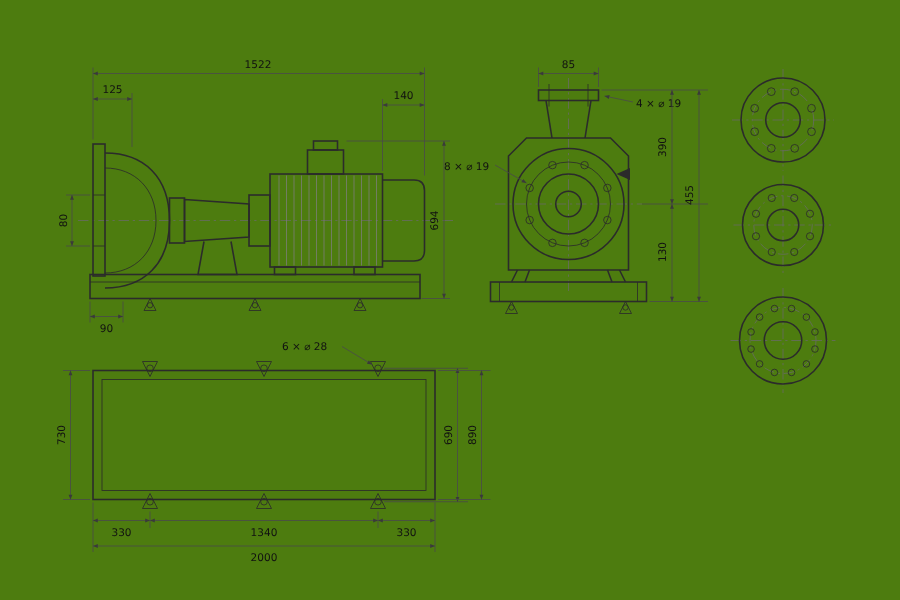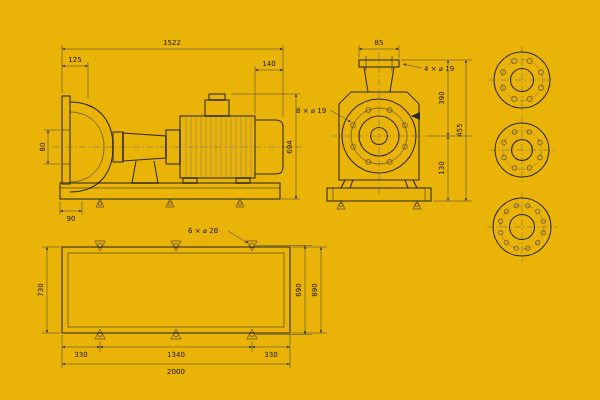--- a/index.html
+++ b/index.html
@@ -1,16 +1,16 @@
 <!DOCTYPE html>
 <html><head>
 <meta charset="utf-8">
 <style>
   html,body{margin:0;padding:0;background:#fff;}
-  #page{width:600px;height:400px;background:#eab308;position:relative;overflow:hidden;font-family:"DejaVu Sans",sans-serif;}
+  #page{width:600px;height:400px;background:#4d7c0f;position:relative;overflow:hidden;font-family:"DejaVu Sans",sans-serif;}
   svg{display:block}
   .obj{stroke:#2b2b2b;stroke-width:1.05;fill:none;stroke-linejoin:miter;stroke-linecap:butt}
   .thin{stroke:#2b2b2b;stroke-width:.55;fill:none}
   .dim{stroke:#4a4a4a;stroke-width:.55;fill:none}
   .cl{stroke:#6a6a6a;stroke-width:.5;fill:none;stroke-dasharray:7 2.5 1.5 2.5}
   .fin{stroke:#7d7d7d;stroke-width:.5;fill:none}
   .blk{fill:#2b2b2b;stroke:none}
   text{font-family:"DejaVu Sans",sans-serif;font-size:7px;fill:#111;stroke:none}
   .dt{text-anchor:middle}
   .dl{text-anchor:start}

